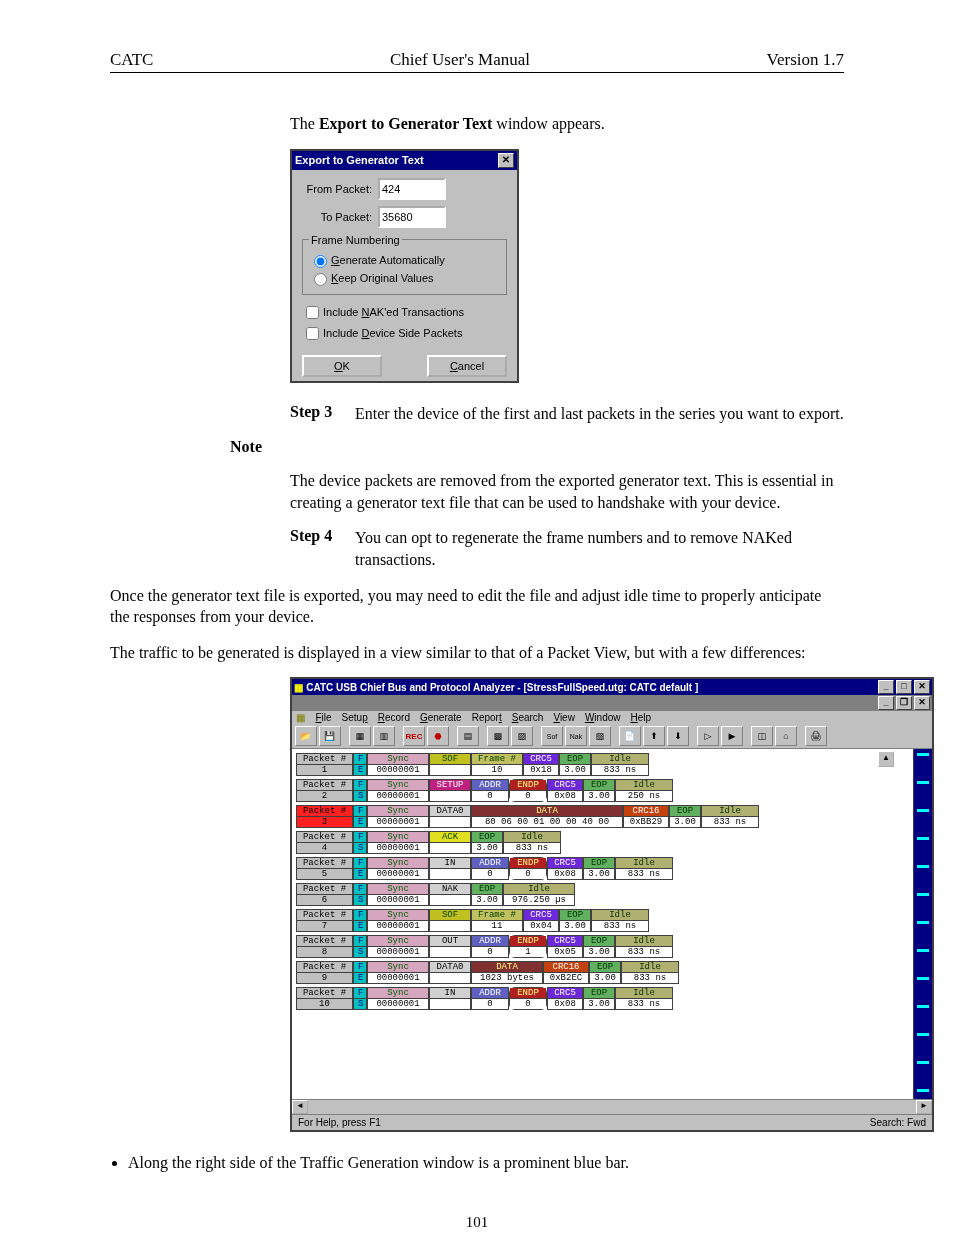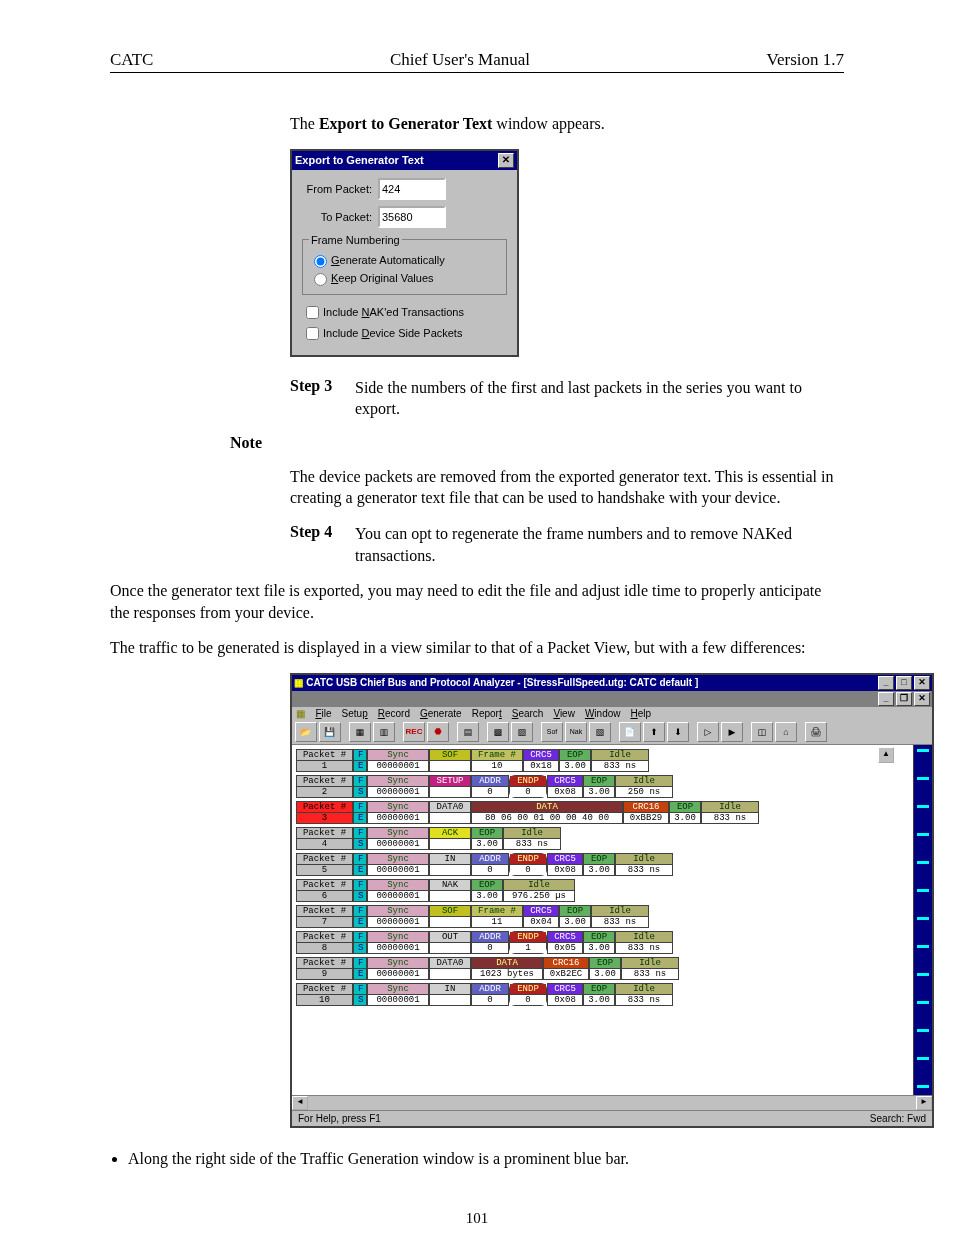--- a/index.html
+++ b/index.html
@@ -297,25 +297,29 @@
       </fieldset>
       <div class="check-row">
         <input type="checkbox" style="">
         <span>Include <span class="u">N</span>AK'ed Transactions</span>
       </div>
       <div class="check-row">
         <input type="checkbox" style="">
         <span>Include <span class="u">D</span>evice Side Packets</span>
       </div>
     </div>
+    <div class="dlg-buttons">
+      <button><span class="u">O</span>K</button>
+      <button><span class="u">C</span>ancel</button>
+    </div>
   </div>
 
   <div class="step-row">
     <div class="step-label">Step 3</div>
-    <div class="step-text">Side the numbers of the first and last packets in the series you want to export.</div>
+    <div class="step-text">Enter the device of the first and last packets in the series you want to export.</div>
   </div>
 
   <div class="note-row">
     <div class="note-label">Note</div>
     <div class="note-text">The device packets are removed from the exported generator text. This is essential in creating a generator text file that can be used to handshake with your device.</div>
   </div>
 
   <div class="step-row">
     <div class="step-label">Step 4</div>
     <div class="step-text">You can opt to regenerate the frame numbers and to remove NAKed transactions.</div>

